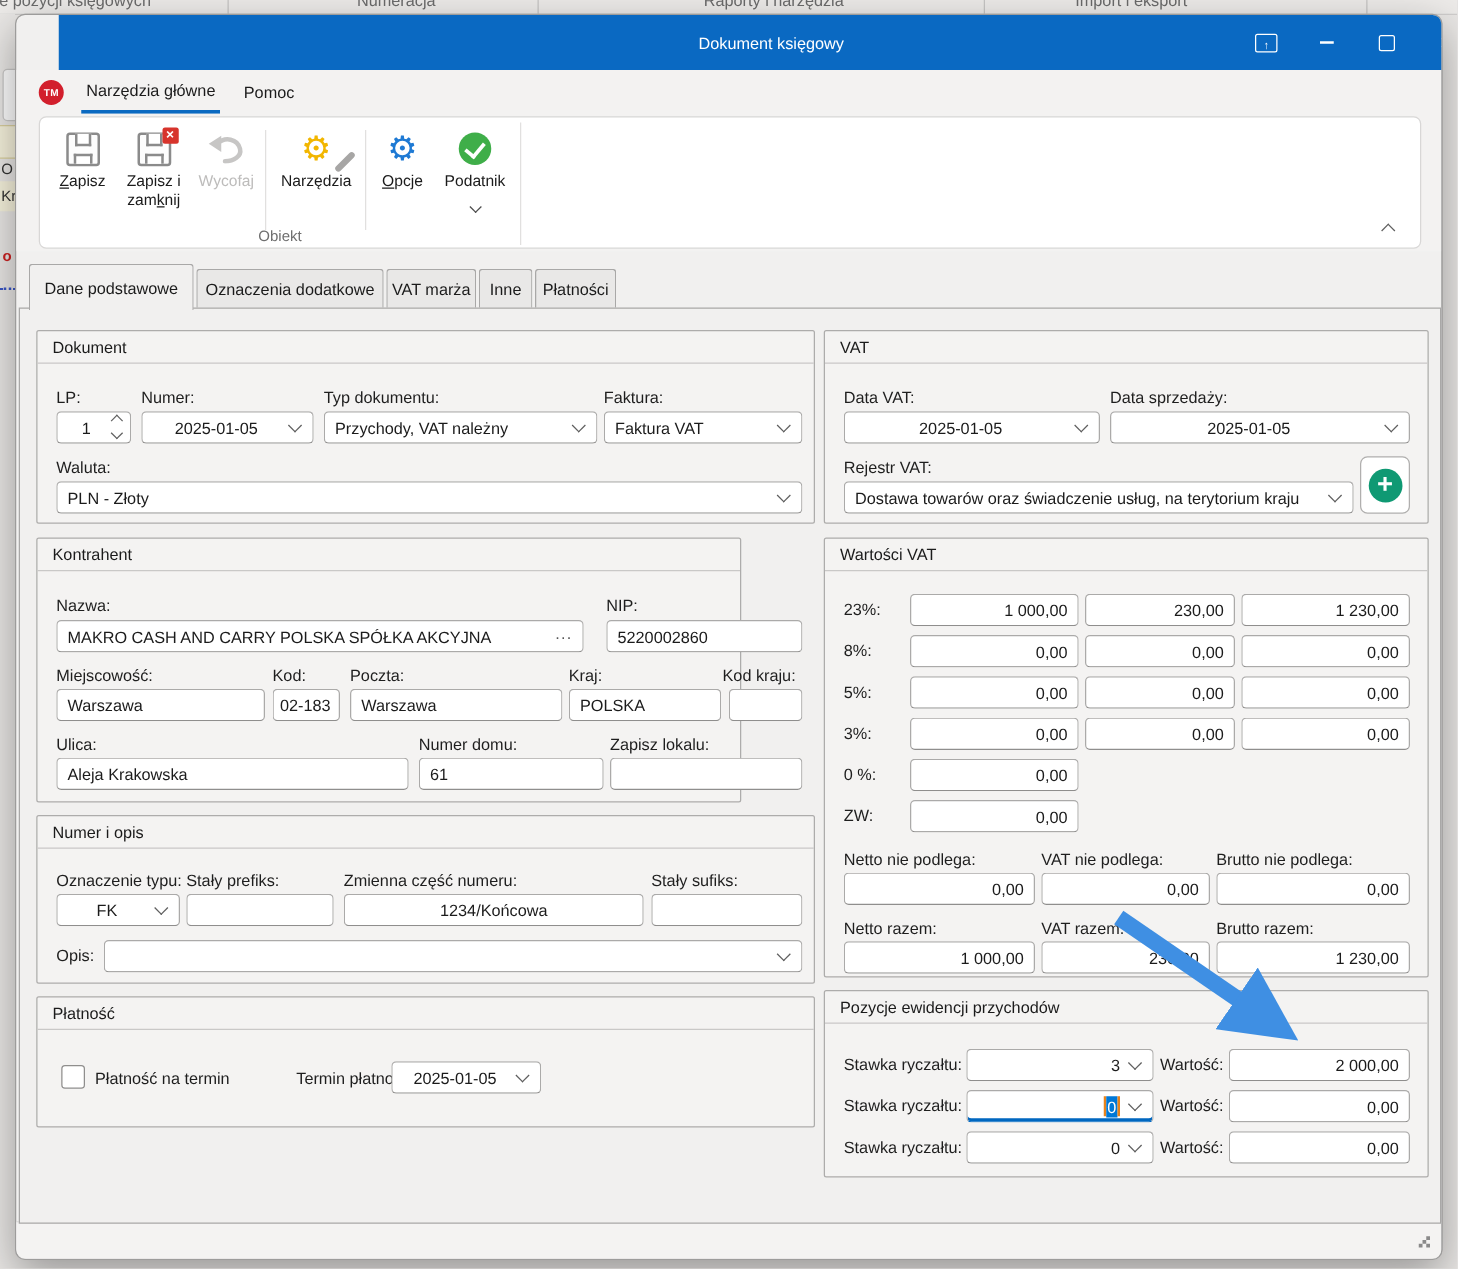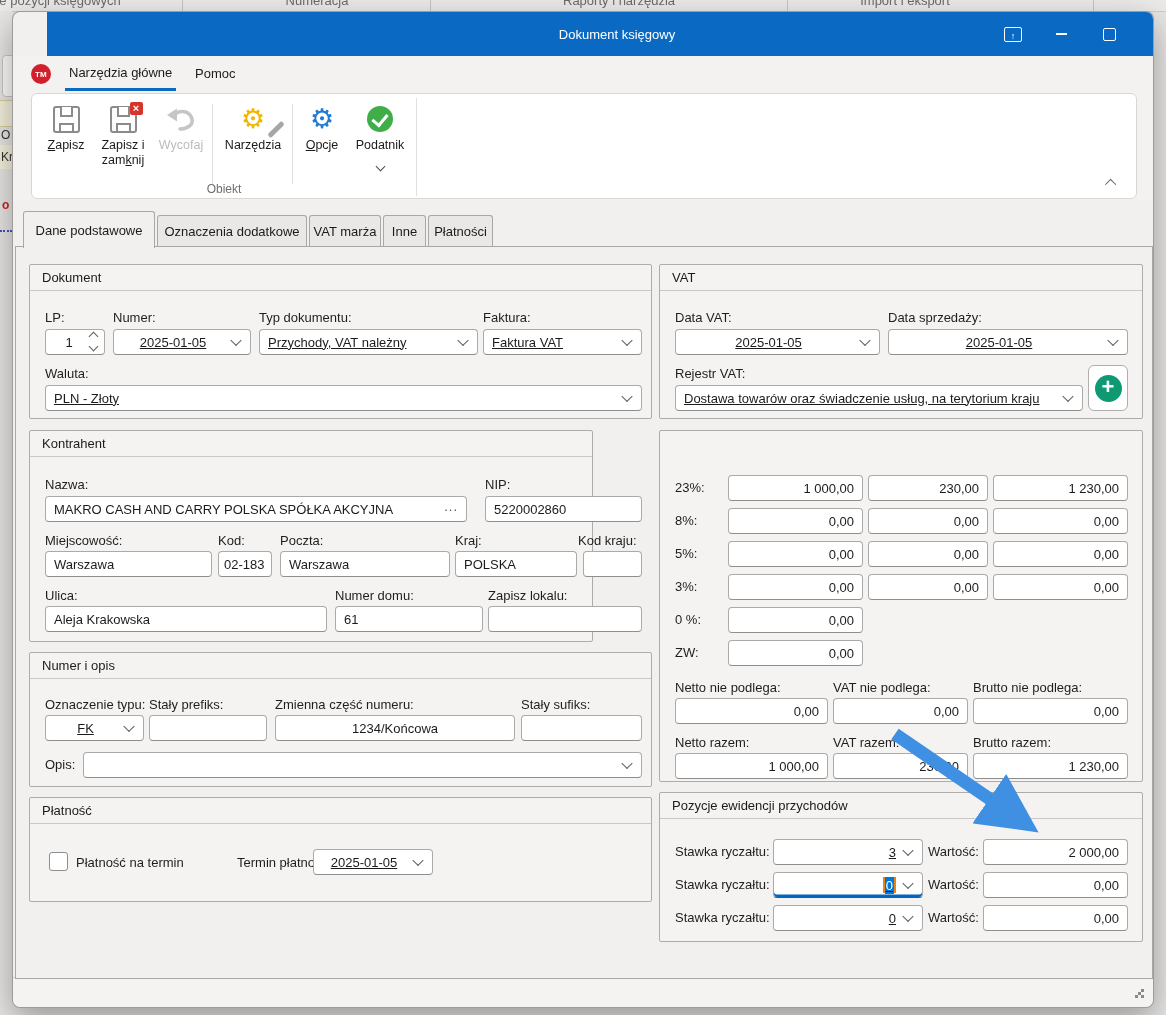--- a/index.html
+++ b/index.html
@@ -66,21 +66,21 @@
   .page{position:absolute;left:2px;top:234px;width:1138px;height:733px;background:#f1f0ef;border:1px solid #a9a8a7;box-sizing:border-box;z-index:2;}
   
   .group{position:absolute;background:#f4f3f2;border:1px solid #adacab;border-radius:2px;box-sizing:border-box;}
   .group-h{position:absolute;left:0;right:0;top:0;height:26px;border-bottom:1px solid #c9c8c7;display:flex;align-items:center;
            padding:0 12px;font-size:13px;color:#1b1b1b;box-sizing:border-box;}
   .lbl{position:absolute;font-size:13px;color:#1e1e1e;white-space:nowrap;}
   .fld{position:absolute;height:26px;background:#fff;border:1px solid #abaaa9;border-bottom-color:#8f8e8d;border-radius:4px;
        font-size:13px;color:#1b1b1b;display:flex;align-items:center;padding:0 8px;box-sizing:border-box;overflow:hidden;white-space:nowrap;}
   .fld.right{justify-content:flex-end;}
   .fld.center{justify-content:center;}
-  .combo{padding-right:26px;text-decoration:underline;}
+  .combo{padding-right:26px;}
   .chev{position:absolute;right:10px;top:50%;width:7px;height:7px;border-right:1.6px solid #5f5f5f;border-bottom:1.6px solid #5f5f5f;
         transform:translateY(-70%) rotate(45deg);}
   .spin{position:absolute;right:7px;top:3px;display:flex;flex-direction:column;gap:3px;align-items:center;}
   .spin .u{width:6px;height:6px;border-left:1.5px solid #5f5f5f;border-top:1.5px solid #5f5f5f;transform:rotate(45deg);}
   .spin .d{width:6px;height:6px;border-right:1.5px solid #5f5f5f;border-bottom:1.5px solid #5f5f5f;transform:rotate(45deg);}
   .ellip{position:absolute;right:8px;top:2px;font-size:13px;color:#555;letter-spacing:1px;}
   .plusbtn{position:absolute;background:#fff;border:1px solid #b0afae;border-radius:6px;display:flex;align-items:center;justify-content:center;box-sizing:border-box;}
   .pluscirc{width:27px;height:27px;border-radius:50%;background:#0f9973;color:#fff;font-size:22px;font-weight:bold;
             display:flex;align-items:center;justify-content:center;line-height:22px;padding-bottom:2px;box-sizing:border-box;}
   .cb{position:absolute;width:19px;height:19px;background:#fff;border:1px solid #8f8e8d;border-radius:3px;box-sizing:border-box;}
@@ -372,20 +372,21 @@
         <div class="fld combo" style="left:15px;top:120px;width:408px">
           <span>Dostawa towarów oraz świadczenie usług, na terytorium kraju</span>
           <span class="chev"></span>
         </div>
         <div class="plusbtn" style="left:428px;top:100px;width:40px;height:46px">
           <span class="pluscirc">+</span>
         </div>
       </div>
 
       <div class="group" style="left:643px;top:183px;width:484px;height:352px">
+        <div class="group-h">Wartości VAT</div>
 
         <span class="lbl" style="left:15px;top:49px">23%:</span>
         <div class="fld right" style="left:68px;top:44px;width:135px">
             <span>1 000,00</span>
           </div>
         <div class="fld right" style="left:208px;top:44px;width:120px">
             <span>230,00</span>
           </div>
         <div class="fld right" style="left:333px;top:44px;width:135px">
             <span>1 230,00</span>

